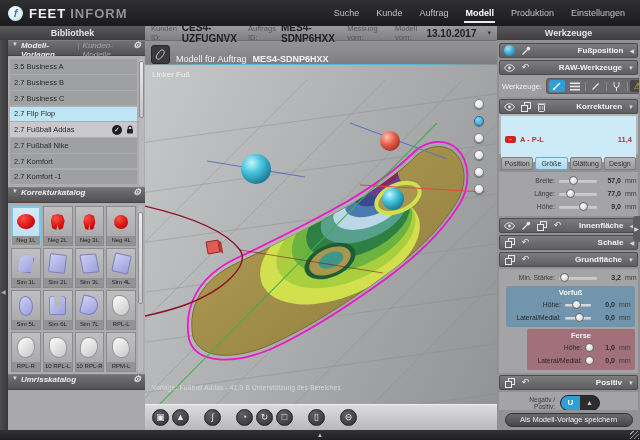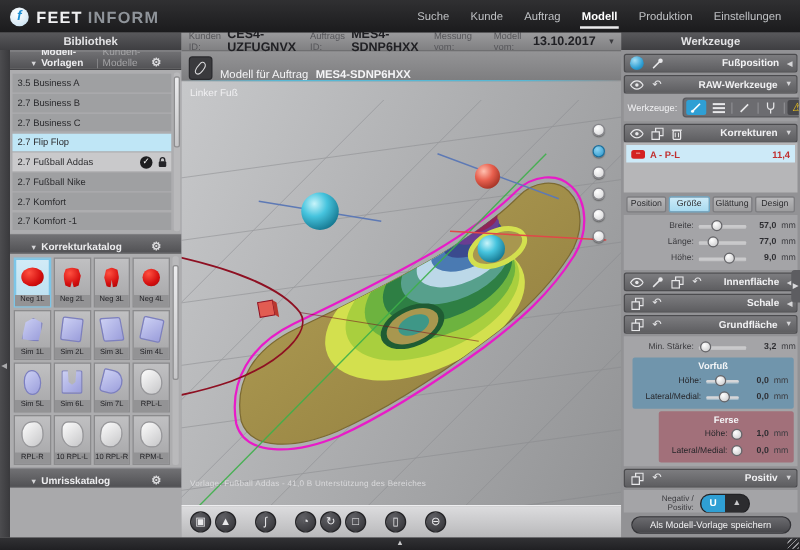--- a/index.html
+++ b/index.html
@@ -22,21 +22,21 @@
   .infobar{position:absolute;left:145px;top:26px;width:352px;height:15px;
            background:linear-gradient(#9b9b9d,#808082);border-bottom:1px solid #6f6f71;box-sizing:border-box;
            display:flex;align-items:center;gap:5px;padding:0 6px;font-size:7.5px;z-index:20;}
   .f-label{color:#56565a;}
   .f-value{color:#202024;font-weight:bold;font-size:10px;margin-right:6px;}
   .infobar-caret{margin-left:auto;color:#3a3a3e;font-size:7px;}
   
   .panel-title{background:linear-gradient(#59595c,#3e3e41);color:#e4e4e6;font-size:9px;font-weight:bold;
                text-align:center;line-height:14px;height:14px;}
   .sec-hd{height:14px;background:linear-gradient(#717174,#525255);border-top:1px solid #7e7e81;border-bottom:1px solid #434346;
-          display:flex;align-items:flex-end;padding:0 16px;color:#ededef;font-size:8px;font-weight:bold;}
+          display:flex;align-items:flex-start;padding:0 4px;color:#ededef;font-size:8px;font-weight:bold;font-style:italic;}
   .caret{font-size:6px;margin-right:3px;color:#d6d6d8;}
   .gear{margin-left:auto;color:#dcdcde;font-size:9px;line-height:9px;}
   .dim{color:#a4a4a6;font-weight:normal;}
   .sep-pipe{color:#8d8d8f;margin:0 3px;font-weight:normal;}
   .vscroll{position:absolute;right:1px;top:2px;bottom:2px;width:5px;background:#b9b9bb;border-radius:2px;}
   .vthumb{position:absolute;left:0;width:5px;background:linear-gradient(#ececee,#c6c6c8);border:1px solid #8e8e90;
           border-radius:2px;box-sizing:border-box;}
   
   .left-title{position:absolute;left:0;top:26px;width:145px;z-index:21;}
   .left-strip{position:absolute;left:0;top:40px;width:8px;height:390px;background:linear-gradient(90deg,#4c4c4f,#39393c);z-index:21;}
@@ -113,21 +113,21 @@
   .ico{width:13px;height:11px;display:flex;align-items:center;justify-content:center;color:#e8e8ea;font-size:9px;line-height:11px;}
   .ball{width:11px;height:11px;border-radius:50%;background:radial-gradient(circle at 35% 30%,#a5dff6,#2f9fd4 60%,#19six);background:radial-gradient(circle at 35% 30%,#a5dff6,#2f9fd4 60%,#196f9a);}
   .raw-content{background:#9e9ea1;margin:0 1px;padding:3px 3px;display:flex;align-items:center;gap:4px;}
   .raw-label{font-size:7.5px;color:#f0f0f2;}
   .raw-tools{display:flex;align-items:center;background:#6c6c70;border:1px solid #58585c;border-radius:3px;padding:1px 2px;gap:2px;}
   .rt-btn{width:16px;height:12px;border-radius:2px;display:flex;align-items:center;justify-content:center;color:#e8e8ea;font-size:8px;}
   .rt-btn.on{background:#2f9fd4;}
   .rt-btn.warn{background:#47474b;color:#f3c718;font-size:9px;}
   .rt-sep{width:1px;height:9px;background:#8b8b8f;}
   .korr-list{background:#b6b6b8;margin:0 1px;padding:2px;height:36px;}
-  .korr-item{height:14px;background:#cdeaf8;display:flex;align-items:center;padding:0 4px;gap:4px;}
+  .korr-item{height:14px;background:#cdeaf8;display:flex;align-items:center;padding:16px 4px;gap:4px;}
   .korr-tag{width:11px;height:7px;background:#d42222;border-radius:2px;color:#fff;font-size:6px;line-height:6px;text-align:center;}
   .korr-name{font-size:7.5px;color:#c03030;font-weight:bold;}
   .korr-val{margin-left:auto;font-size:7.5px;color:#c03030;font-weight:bold;}
   .tabs{display:flex;gap:2px;margin:3px 3px 0 3px;}
   .tab{flex:1;height:13px;background:linear-gradient(#b8b8ba,#9c9c9e);border:1px solid #7d7d80;border-radius:2px;
        font-size:7px;color:#2e2e31;text-align:center;line-height:12px;box-sizing:border-box;white-space:nowrap;}
   .tab.on{background:linear-gradient(#cdebf8,#a8daf0);border-color:#6fa8c6;}
   .sliders{background:#a4a4a7;margin:2px 1px;padding:2px 0 3px 4px;}
   .srow{display:flex;align-items:center;height:13px;gap:4px;}
   .slabel{width:52px;text-align:right;font-size:6.8px;color:#3a3a3e;white-space:nowrap;}

